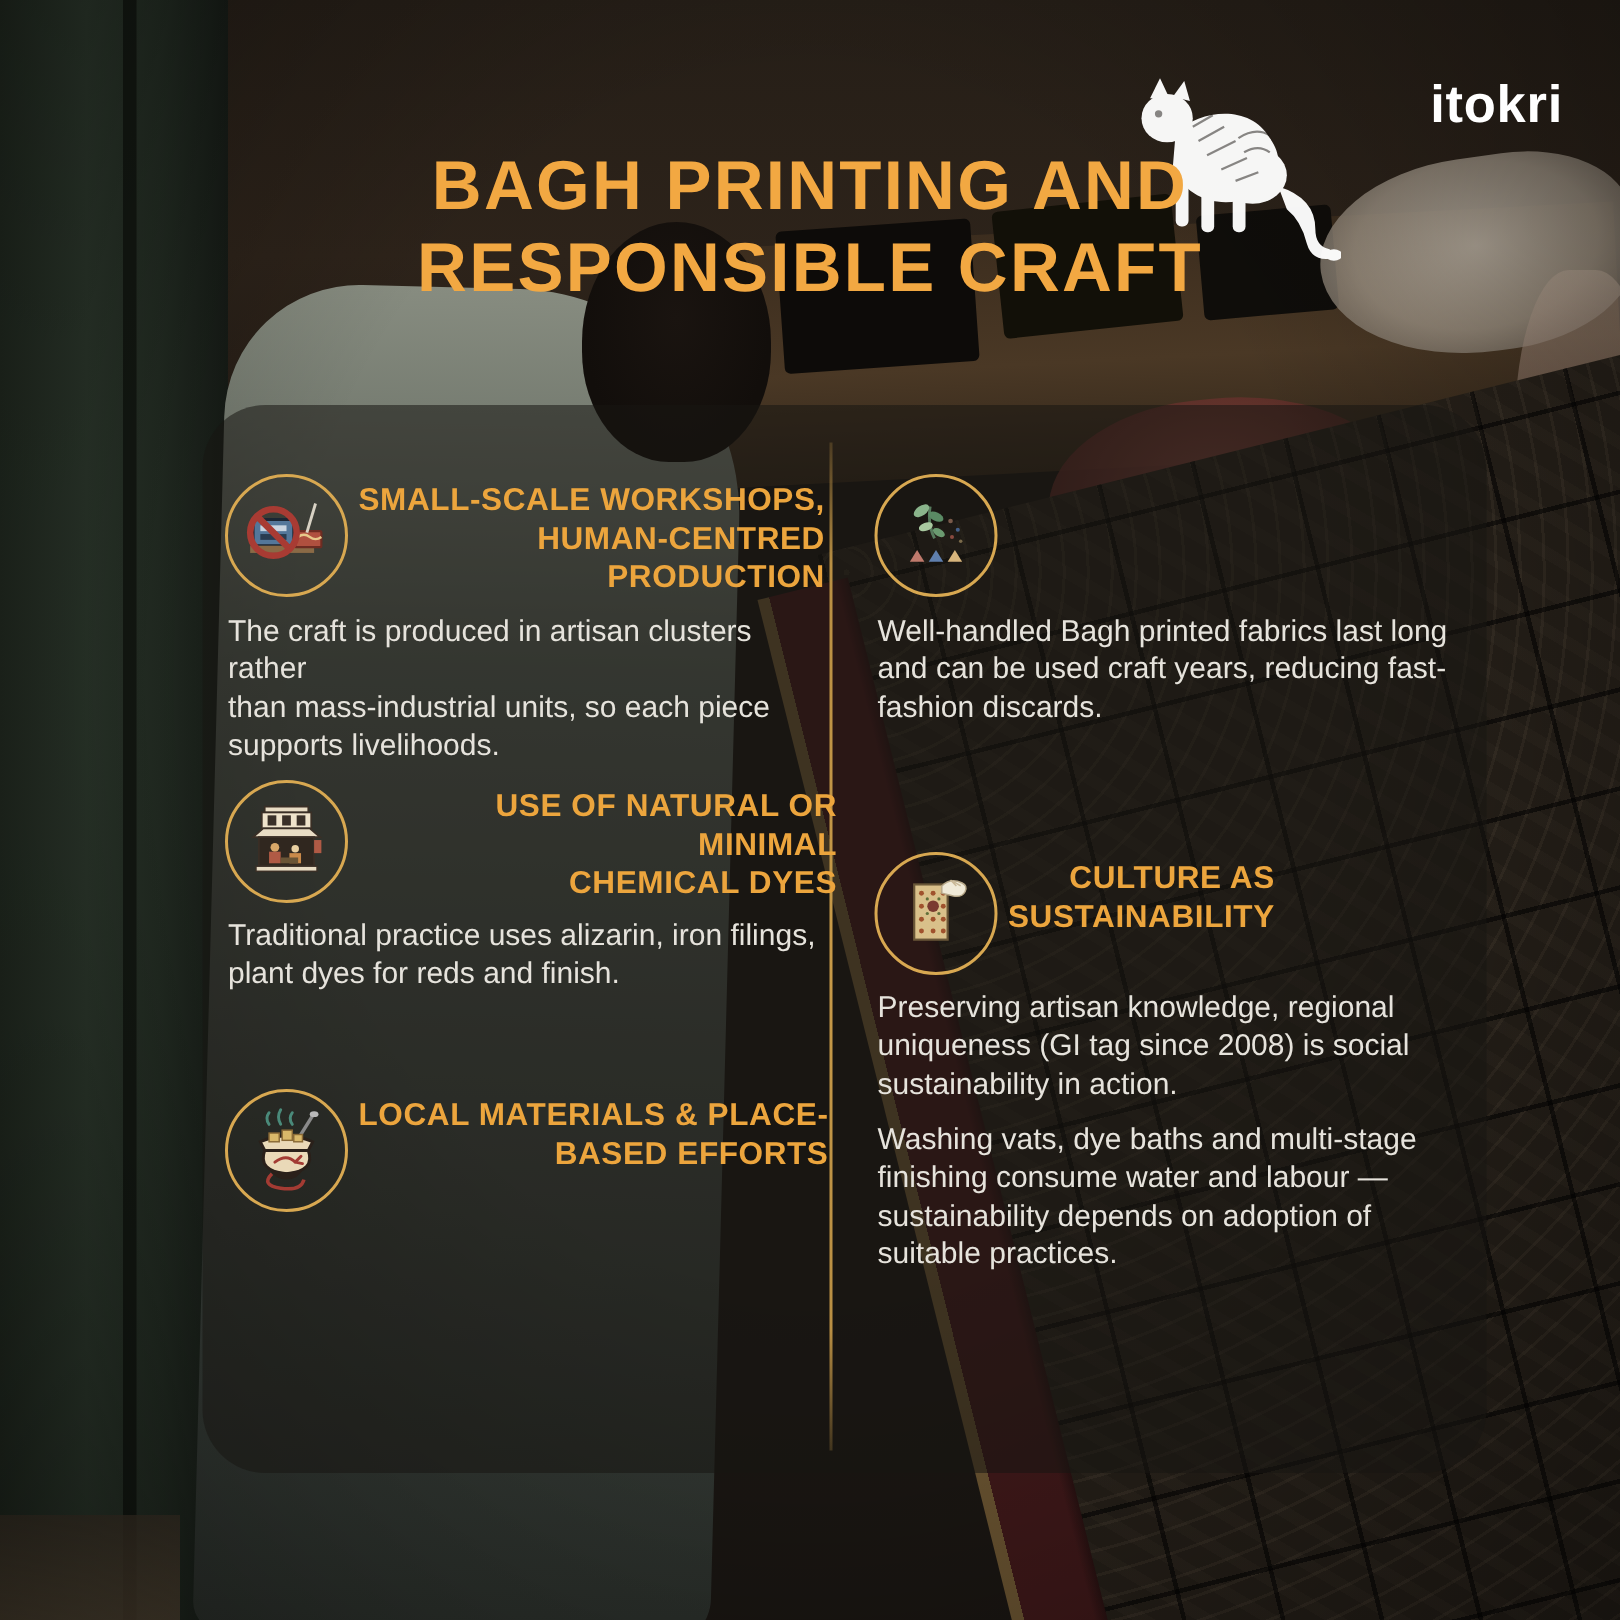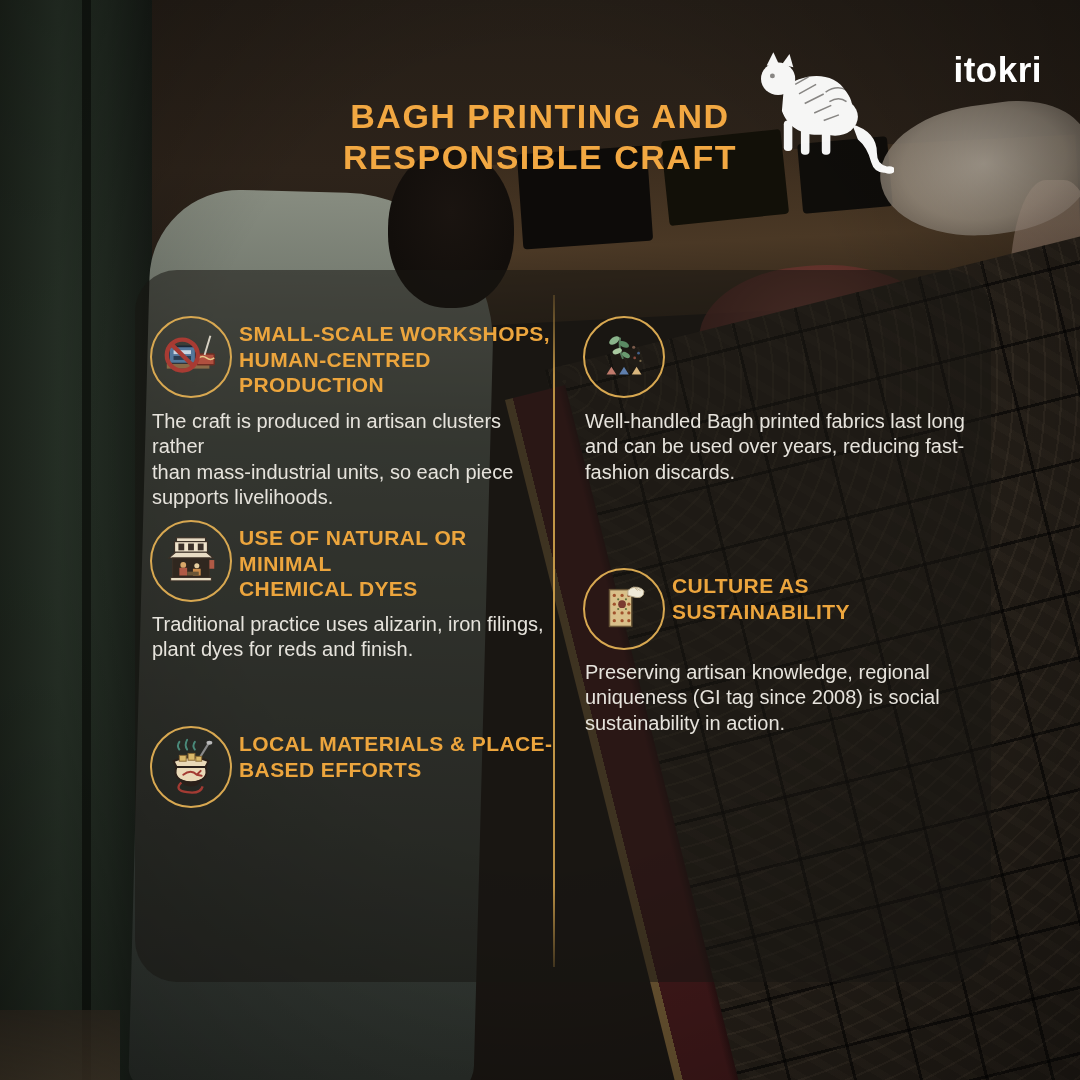--- a/index.html
+++ b/index.html
@@ -46,34 +46,34 @@
   
   .panel { position:absolute; left:135px; top:270px; width:856px; height:712px;
     border-radius:42px; background:rgba(23,21,18,.55); }
   .divider { position:absolute; left:553px; top:295px; width:2px; height:672px;
     background:linear-gradient(180deg, rgba(185,143,67,.25) 0%, #b98f43 12%, #c79a48 50%, #b98f43 88%, rgba(185,143,67,.25) 100%); }
 
   .logo { position:absolute; right:38px; top:50px; font-size:35px; font-weight:700;
     letter-spacing:.5px; color:#ffffff; }
 
   .title { position:absolute; left:0; top:96px; width:1080px; text-align:center;
-    font-size:34px; line-height:1.2; font-weight:700; letter-spacing:1.5px;
+    font-size:46px; line-height:1.2; font-weight:700; letter-spacing:1.5px;
     color:#f2a842; white-space:pre-line; }
 
   .mascot { position:absolute; left:742px; top:48px; width:152px; height:128px; }
 
   .sec { position:absolute; width:408px; }
   .s1 { left:150px; top:316px; } .s2 { left:583px; top:316px; }
   .s3 { left:150px; top:520px; } .s4 { left:583px; top:536px;margin-top:32px; }
   .s5 { left:150px; top:726px; } .s6 { left:583px; top:726px; }
   .sec-head { display:flex; align-items:flex-start; gap:7px; }
   .icon-circle { flex:0 0 82px; width:82px; height:82px; border:2px solid #d8a851; border-radius:50%;
     display:flex; align-items:center; justify-content:center; }
   .sec-title { padding-top:5px; font-size:21px; line-height:1.22; font-weight:700;
-    letter-spacing:.4px; color:#eca53d; white-space:pre-line; }
+    letter-spacing:.4px; color:#eca53d; white-space:pre-line;text-align:right; }
   .sec-body { font-size:20px; line-height:1.27; color:#e6e3dc; white-space:pre-line; margin-left:2px; }
   .mt-r1 .sec-body { margin-top:11px; }
   .mt-r2 .sec-body { margin-top:10px; }
   .mt-r3 .sec-body { margin-top:22px; }
 </style>
 </head>
 <body>
 
 <div class="stage">
 
@@ -161,21 +161,21 @@
           <circle cx="47" cy="28" r="1.4" fill="#44608a"></circle>
           <circle cx="43" cy="33" r="1.4" fill="#8a4a3f"></circle>
           <circle cx="49" cy="36" r="1.2" fill="#7a6a4a"></circle>
           <polygon points="14,50 24,50 19,42" fill="#c07a6c"></polygon>
           <polygon points="27,50 37,50 32,42" fill="#5f7fae"></polygon>
           <polygon points="40,50 50,50 45,42" fill="#d8b57c"></polygon>
         </svg>
       </div>
     </div>
     <p class="sec-body">Well-handled Bagh printed fabrics last long
-and can be used over years, reducing fast-
+and can be used craft years, reducing fast-
 fashion discards.</p>
   </section>
 
   <section class="sec s3 mt-r2">
     <div class="sec-head">
       <div class="icon-circle">
         <svg width="62" height="62" viewBox="0 0 64 64">
           <rect x="17" y="8" width="30" height="4" fill="#e8dcc4" stroke="#3a2f26" stroke-width="1.2"></rect>
           <rect x="15" y="12" width="34" height="11" fill="#efe3cb" stroke="#3a2f26" stroke-width="1.2"></rect>
           <rect x="19" y="14" width="6" height="7" fill="#3a3028"></rect>
@@ -254,15 +254,19 @@
           <path d="M24 40 q8 -6 14 0 M38 40 l4 -4 M38 40 l5 1" stroke="#a33b33" stroke-width="2" fill="none" stroke-linecap="round"></path>
           <path d="M22 48 q-8 8 6 10 q14 2 16 -6" stroke="#a33b33" stroke-width="2.4" fill="none"></path>
         </svg>
       </div>
       <h2 class="sec-title">LOCAL MATERIALS &amp; PLACE-
 BASED EFFORTS</h2>
     </div>
   </section>
 
   <section class="sec s6 mt-r3">
+    <p class="sec-body">Washing vats, dye baths and multi-stage
+finishing consume water and labour —
+sustainability depends on adoption of
+suitable practices.</p>
   </section>
 
 </div>
 
 </body></html>

